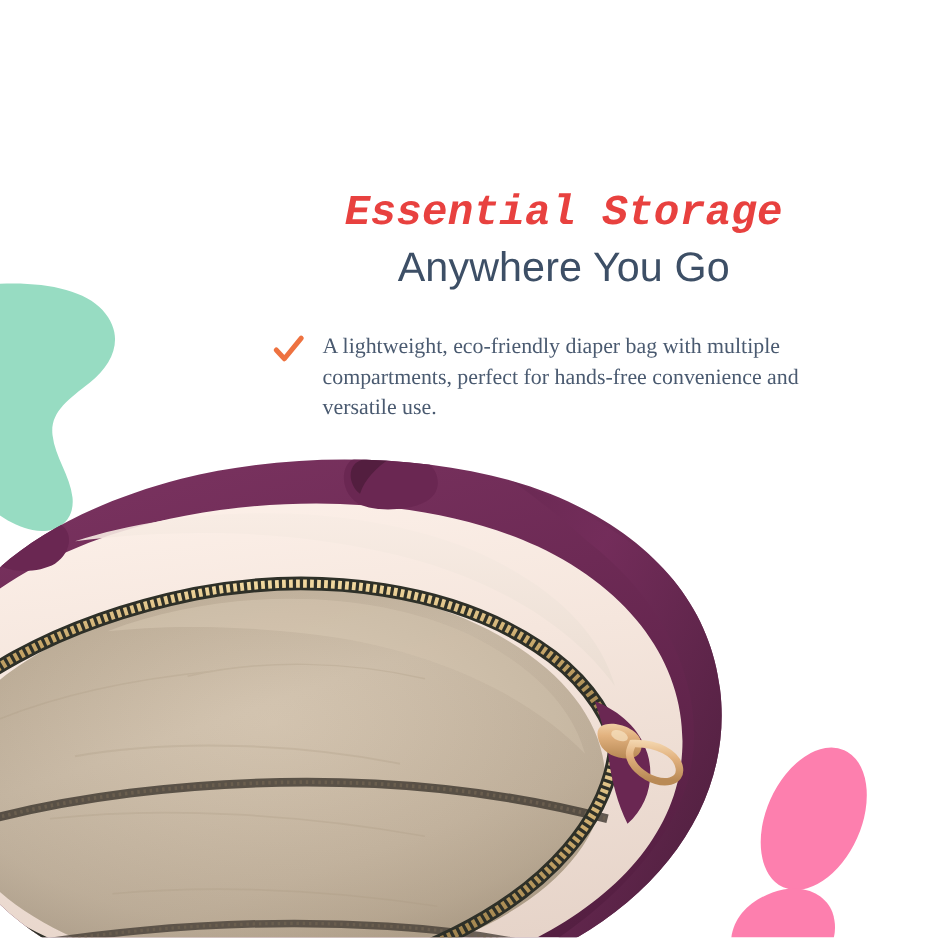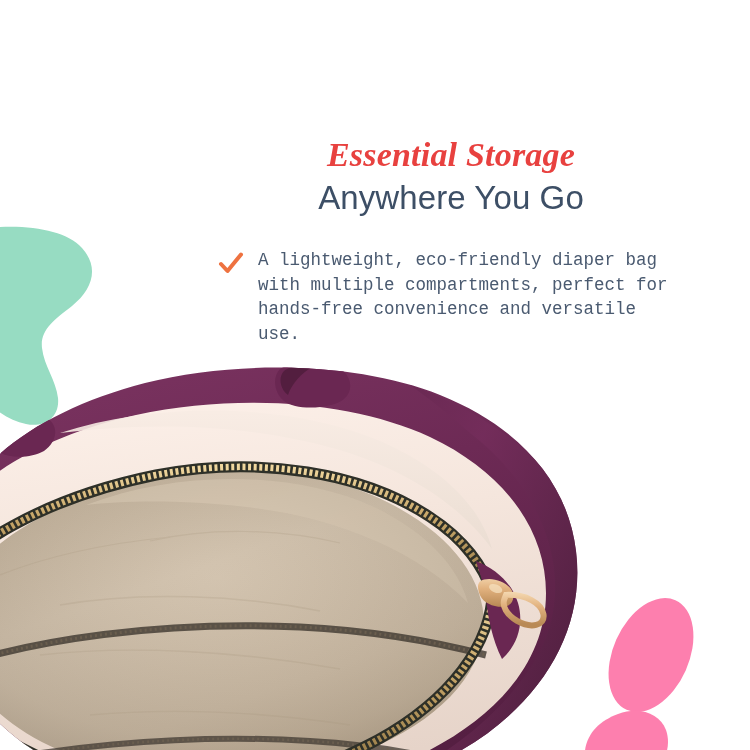--- a/index.html
+++ b/index.html
@@ -27,28 +27,28 @@
 
   
   .copy-block {
     position: absolute;
     left: 216px;
     top: 136px;
     width: 470px;
     z-index: 5;
   }
   .eyebrow-heading {
-    font-family: Liberation Serif, serif;
+    font-family: Liberation Mono, monospace;
     font-style: italic;
     font-weight: 700;
     font-size: 34px;
     line-height: 1.12;
     color: #e8413f;
     text-align: center;
-    margin: 0 0 4px 0;
+    margin: 16px 0 4px 0;
     letter-spacing: 0.2px;
   }
   .main-heading {
     font-family: Liberation Sans, sans-serif;
     font-weight: 400;
     font-size: 33px;
     line-height: 1.2;
     color: #3d4f66;
     text-align: center;
     margin: 0;
@@ -62,21 +62,21 @@
     margin-top: 30px;
     padding-left: 2px;
   }
   .check-icon {
     flex: 0 0 auto;
     width: 26px;
     height: 26px;
     margin-top: 3px;
   }
   .feature-text {
-    font-family: Liberation Mono, monospace;
+    font-family: Liberation Serif, serif;
     font-size: 17.5px;
     line-height: 1.42;
     color: #4a5a70;
     margin: 0;
     max-width: 430px;
   }
 
   
   .product-photo {
     position: absolute;

